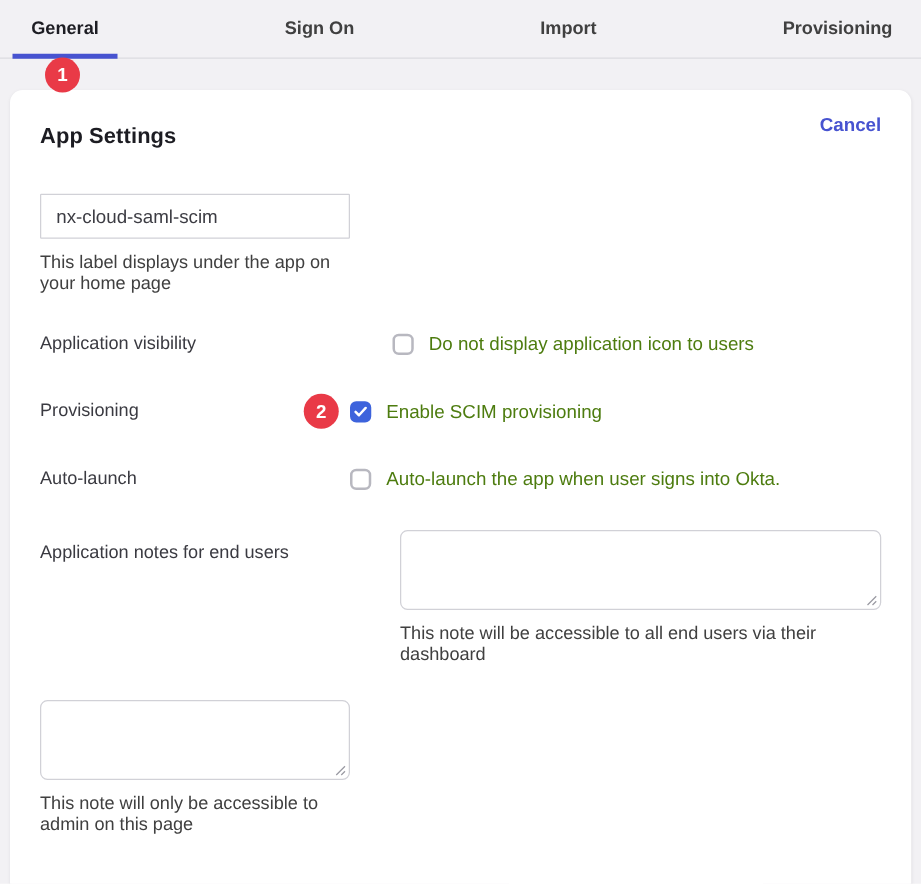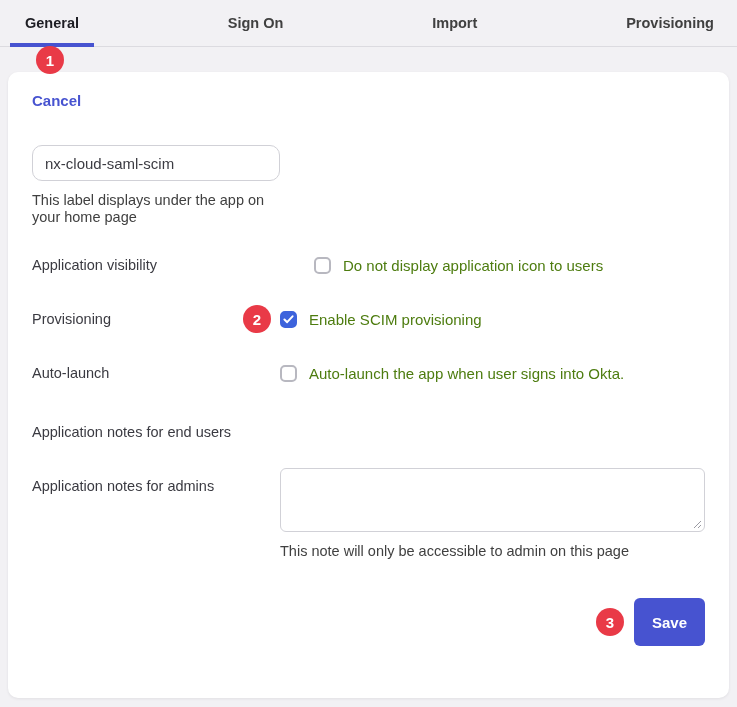--- a/index.html
+++ b/index.html
@@ -108,21 +108,21 @@
   .row-visibility  { margin-bottom:36px;gap:34px; }
   .row-provisioning{ margin-bottom:36px; }
   .row-autolaunch  { margin-bottom:32px; }
   .row-notes-users { margin-bottom:27px;gap:40px; }
   .row-notes-admins{ margin-bottom:0; }
 
   .text-input {
     width:100%;
     height:36px;
     border:1px solid #d1d1d7;
-    border-radius:10px;
+    border-radius:1px;
     padding:0 12px;
     font-size:15px;
     color:#3c3c43;
     font-family:inherit;
     background:#fff;
     outline:none;
   }
   .helper-text {
     margin-top:11px;
     font-size:14.5px;
@@ -221,20 +221,21 @@
   <div class="tab">Sign On</div>
   <div class="tab">Import</div>
   <div class="tab">Provisioning</div>
 </div>
 
 <div class="num-badge badge-step1">1</div>
 
 <div class="card">
 
   <div class="card-header">
+    <div class="card-title">App Settings</div>
     <a class="cancel-link">Cancel</a>
   </div>
 
   <div class="form-row row-app-label">
     <div>
       <input class="text-input" type="text" value="nx-cloud-saml-scim" style="">
       <div class="helper-text">This label displays under the app on your home page</div>
     </div>
   </div>
 
@@ -266,24 +267,34 @@
     <div class="checkbox-control">
       <span class="checkbox">
         
       </span>
       <span class="checkbox-label">Auto-launch the app when user signs into Okta.</span>
     </div>
   </div>
 
   <div class="form-row row-notes-users">
     <div class="field-label">Application notes for end users</div>
+    <div>
+      <div class="textarea-wrap">
+        <textarea class="notes-textarea" style=""></textarea>
+        <span class="resize-grip">
+          <svg width="9" height="9" viewBox="0 0 9 9">
+              <path d="M8 1 L1 8 M8 5 L5 8" stroke="#9b9ba3" stroke-width="1" fill="none"></path>
+            </svg>
+        </span>
+      </div>
+      <div class="helper-text">This note will be accessible to all end users via their dashboard</div>
+    </div>
   </div>
 
   <div class="form-row row-notes-admins">
-    <div class="field-label">Application notes for admins</div>
     <div>
       <div class="textarea-wrap">
         <textarea class="notes-textarea" style=""></textarea>
         <span class="resize-grip">
           <svg width="9" height="9" viewBox="0 0 9 9">
               <path d="M8 1 L1 8 M8 5 L5 8" stroke="#9b9ba3" stroke-width="1" fill="none"></path>
             </svg>
         </span>
       </div>
       <div class="helper-text">This note will only be accessible to admin on this page</div>

